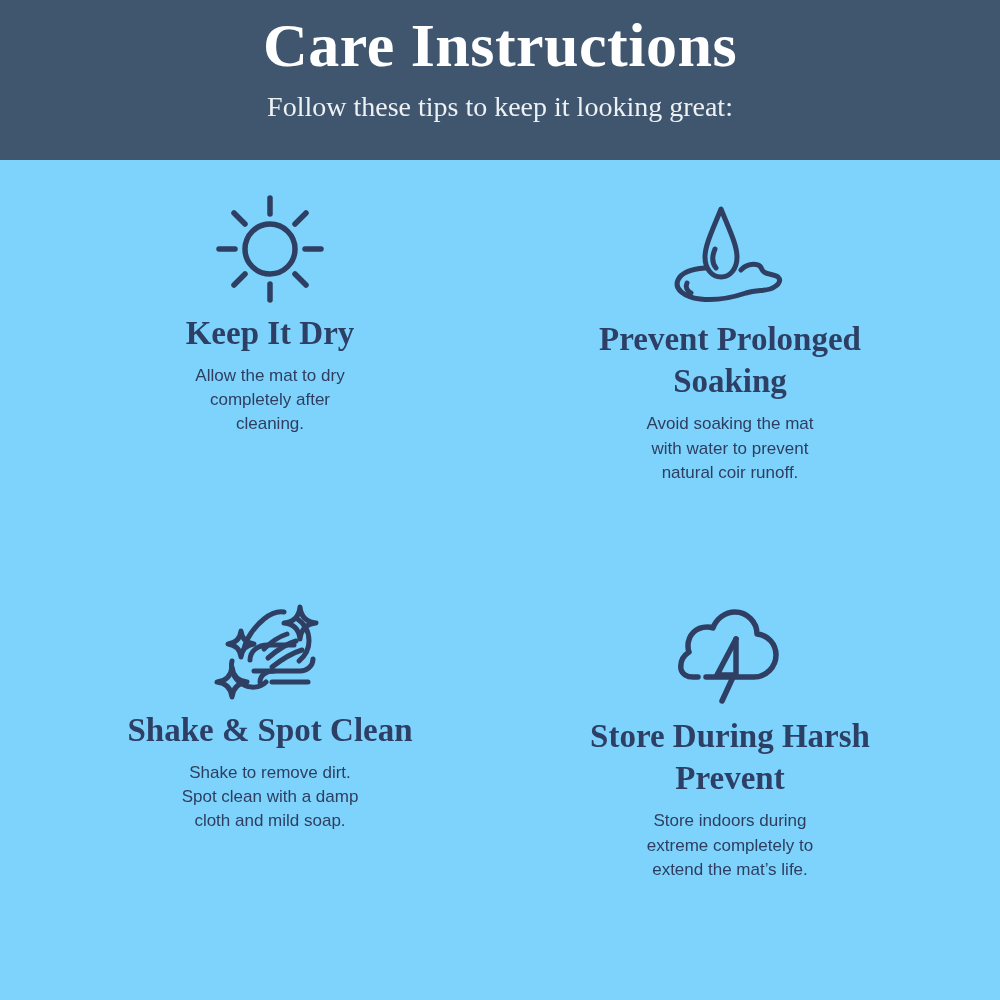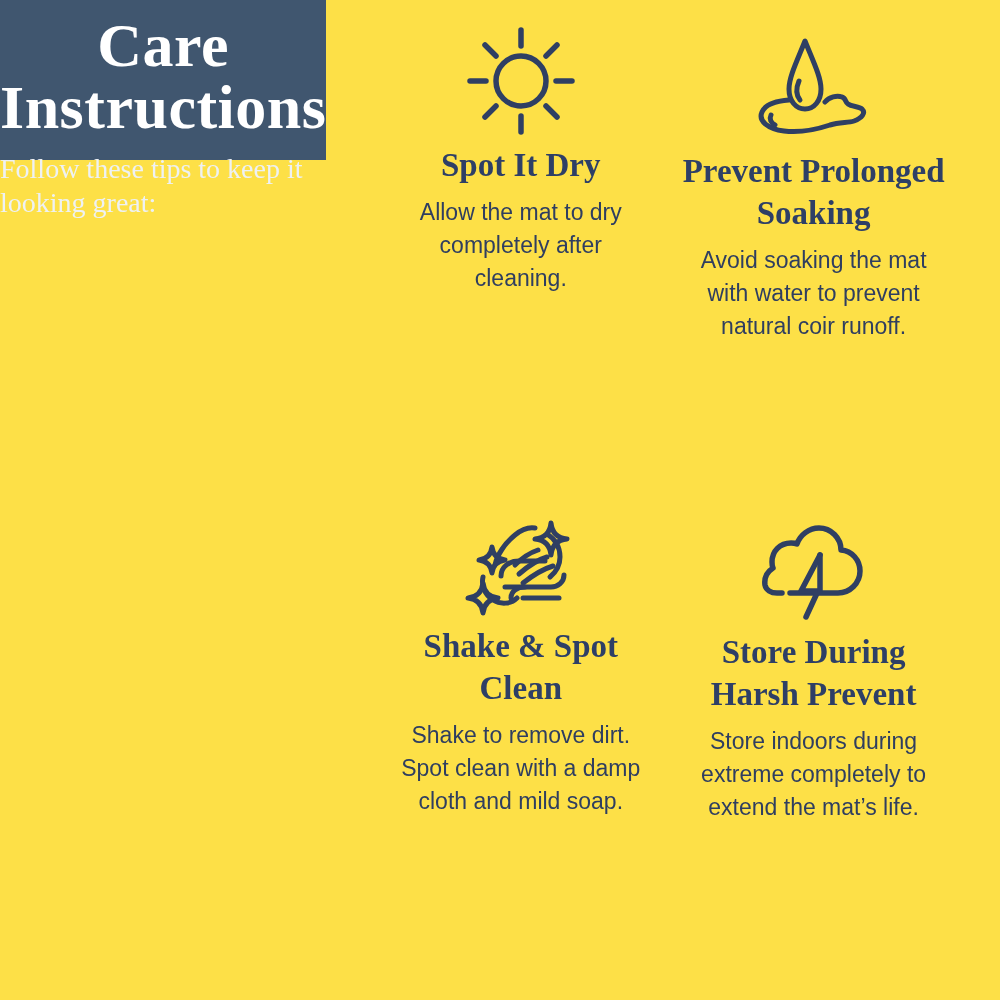--- a/index.html
+++ b/index.html
@@ -11,23 +11,23 @@
     height: 1000px;
     background: #ffffff;
     font-family: "Liberation Sans", sans-serif;
     overflow: hidden;
   }
 
   .page {
     width: 1000px;
     height: 1000px;
     position: relative;
-    background: #fde047;
-    display: flex;
-    flex-direction: row;
+    background: #7dd3fc;
+    display: flex;
+    flex-direction: column;
     gap: 8px;
   }
 
   
   .header {
     background: #40566f;
     width: 100%;
     height: 160px;
     box-sizing: border-box;
     padding-top: 14px;
@@ -97,21 +97,21 @@
     line-height: 1.28;
     color: #2e3f66;
     margin: 0;
     padding: 0 0 10px 0;
     max-width: 380px;
   }
 
   .tip-body {
     font-family: "Liberation Sans", sans-serif;
     font-weight: normal;
-    font-size: 23px;
+    font-size: 17px;
     line-height: 1.42;
     color: #2f3e60;
     margin: 0;
     max-width: 330px;
     white-space: pre-line;
   }
 
   
   .tips-grid .tip.row2 {
     padding-top: 10px;
@@ -136,21 +136,21 @@
           <line x1="59" y1="8" x2="59" y2="24"></line>
           <line x1="59" y1="94" x2="59" y2="110"></line>
           <line x1="8" y1="59" x2="24" y2="59"></line>
           <line x1="94" y1="59" x2="110" y2="59"></line>
           <line x1="23" y1="23" x2="34" y2="34"></line>
           <line x1="84" y1="84" x2="95" y2="95"></line>
           <line x1="95" y1="23" x2="84" y2="34"></line>
           <line x1="34" y1="84" x2="23" y2="95"></line>
         </svg>
       </div>
-      <h2 class="tip-title">Spot It Dry</h2>
+      <h2 class="tip-title">Keep It Dry</h2>
       <p class="tip-body">Allow the mat to dry
 completely after
 cleaning.</p>
     </div>
 
     <div class="tip row2">
       <div class="tip-icon">
         <svg width="140" height="108" viewBox="0 0 140 108" fill="none" stroke="#2f3f63" stroke-width="5" stroke-linecap="round" stroke-linejoin="round">
 
           <path d="M61 8 C53 28 45 44 45 56 C45 68 52 76 61 76 C70 76 77 68 77 56 C77 44 69 28 61 8 Z"></path>

